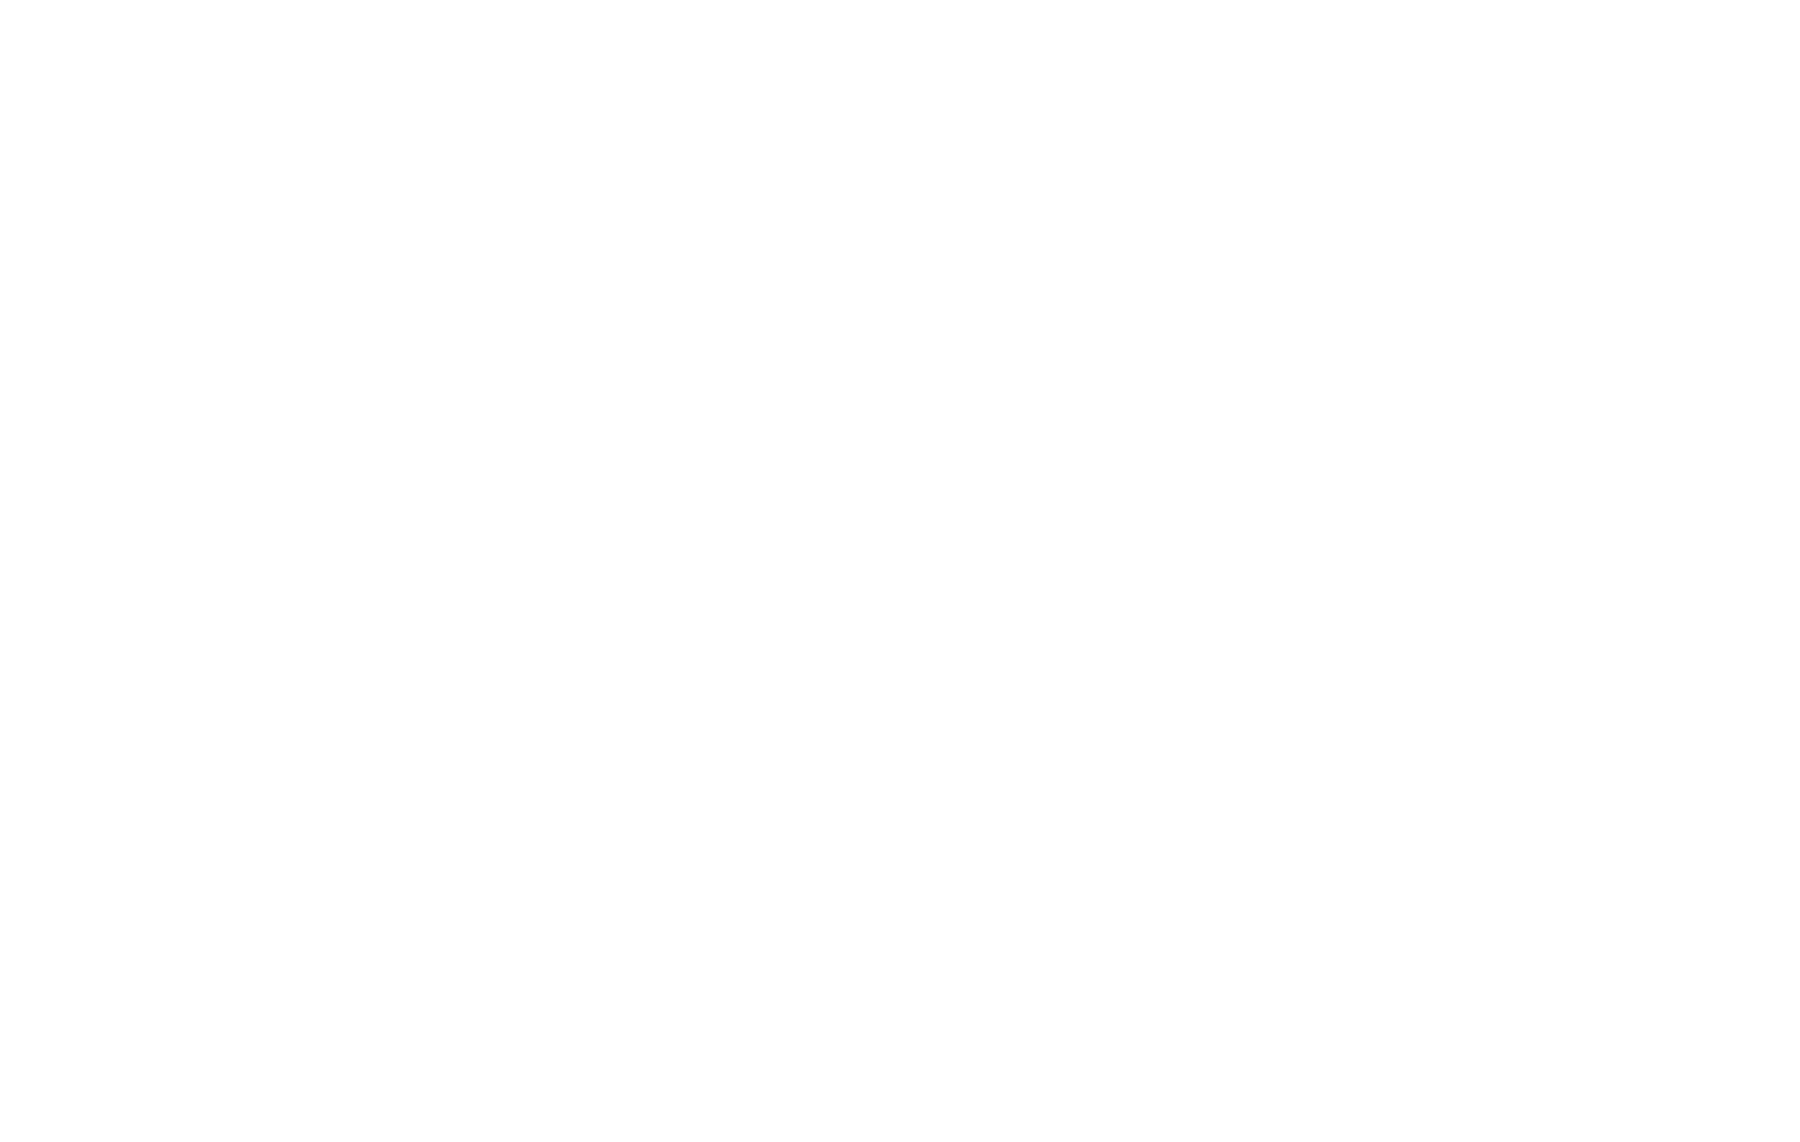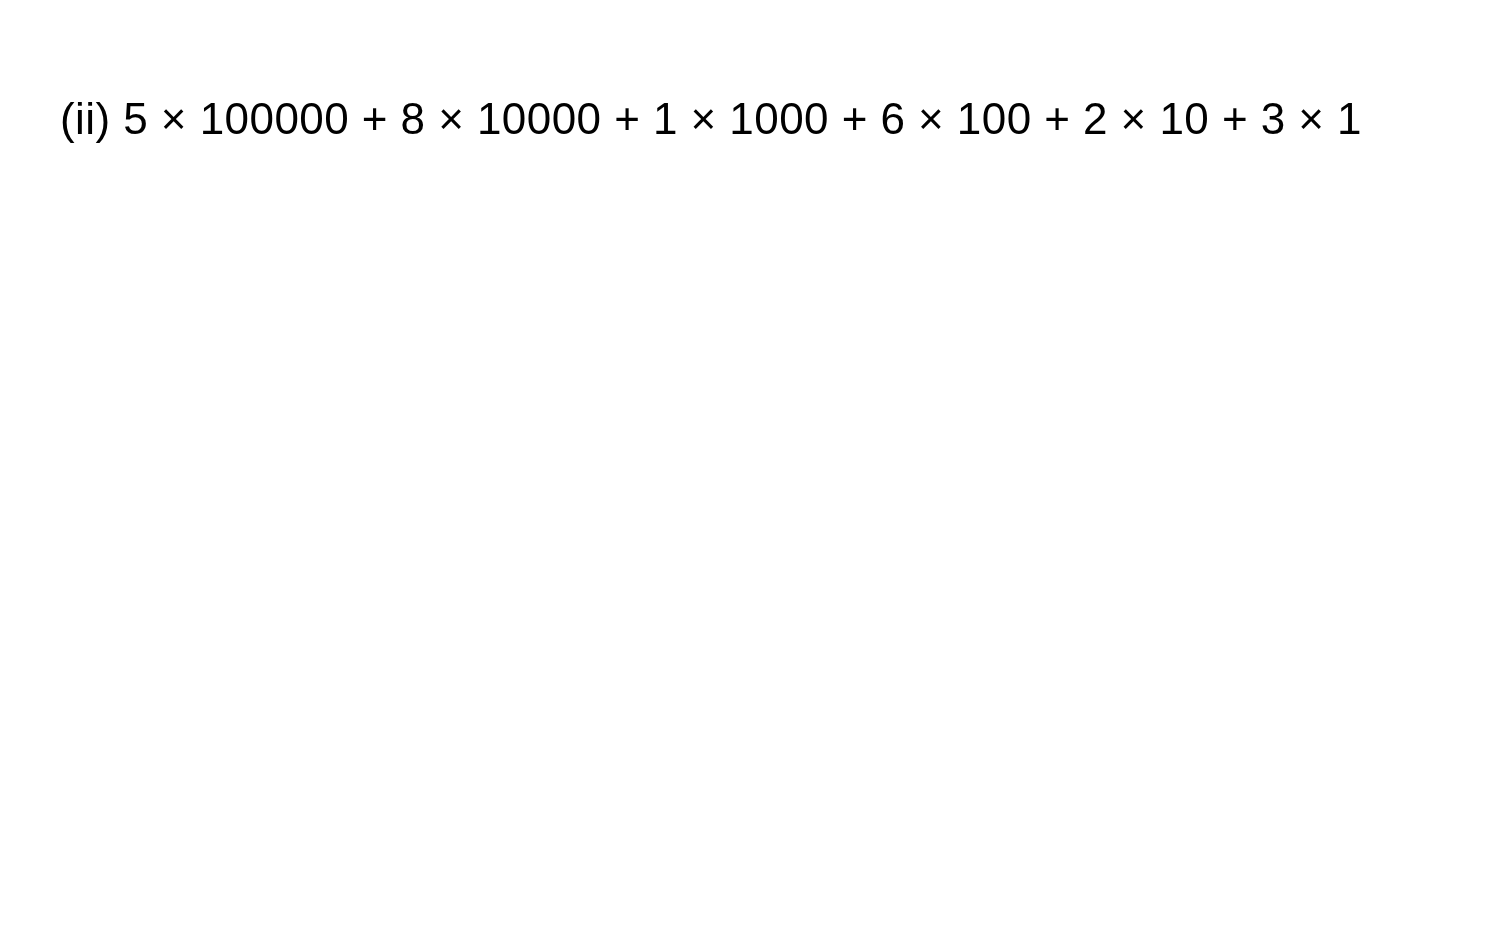--- a/index.html
+++ b/index.html
@@ -26,14 +26,13 @@
       margin-bottom: 4px;
     }
     .item {
       margin-bottom: 0;
     }
   </style>
 </head>
 <body>
 
 <div class="content">
-  <div class="item">(ii) 5 × 100000 + 8 × 10000 + 1 × 1000 + 6 × 100 + 2 × 10 + 3 × 1</div>
 </div>
 
 </body></html>

